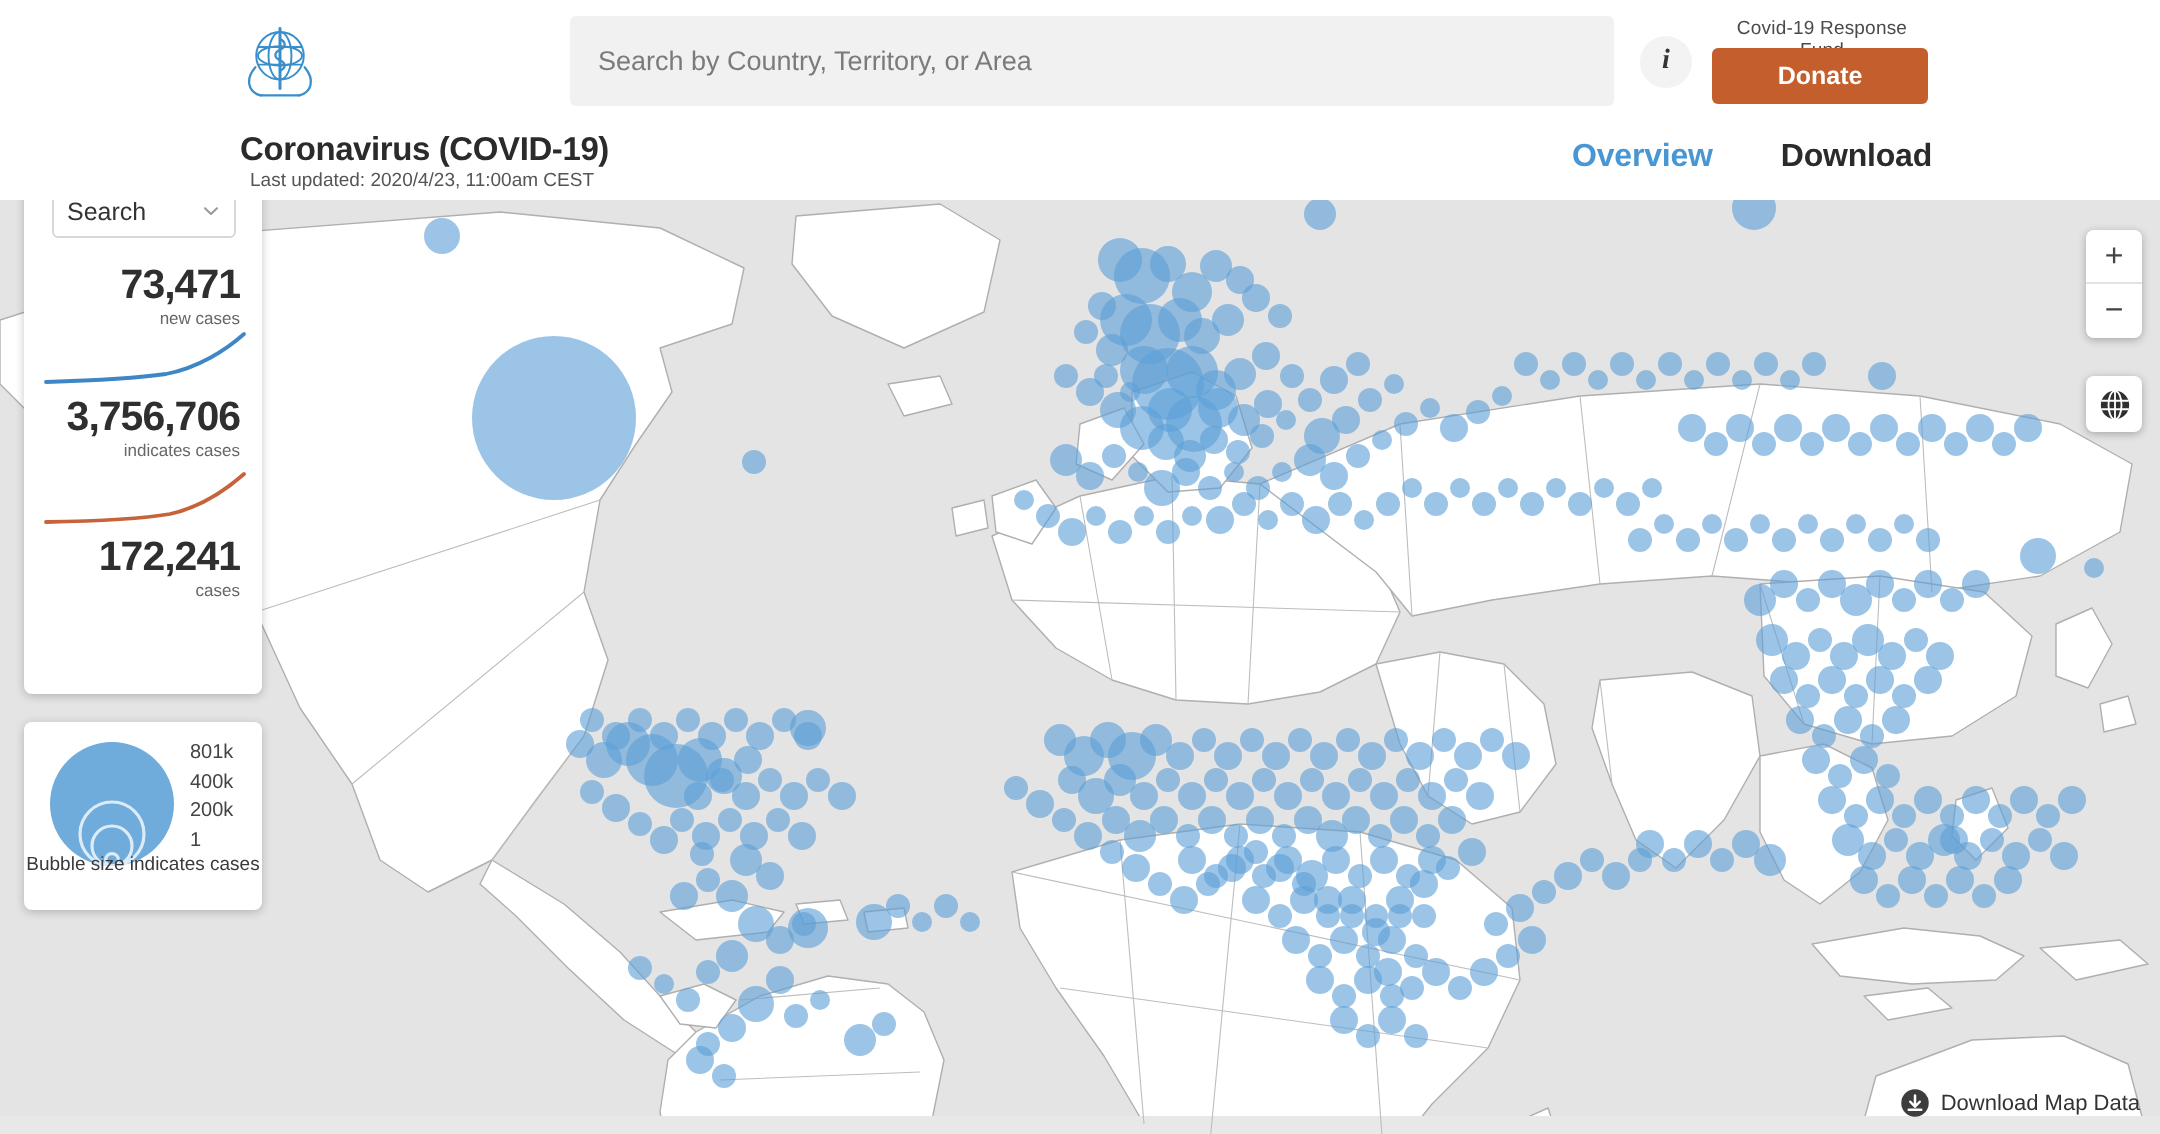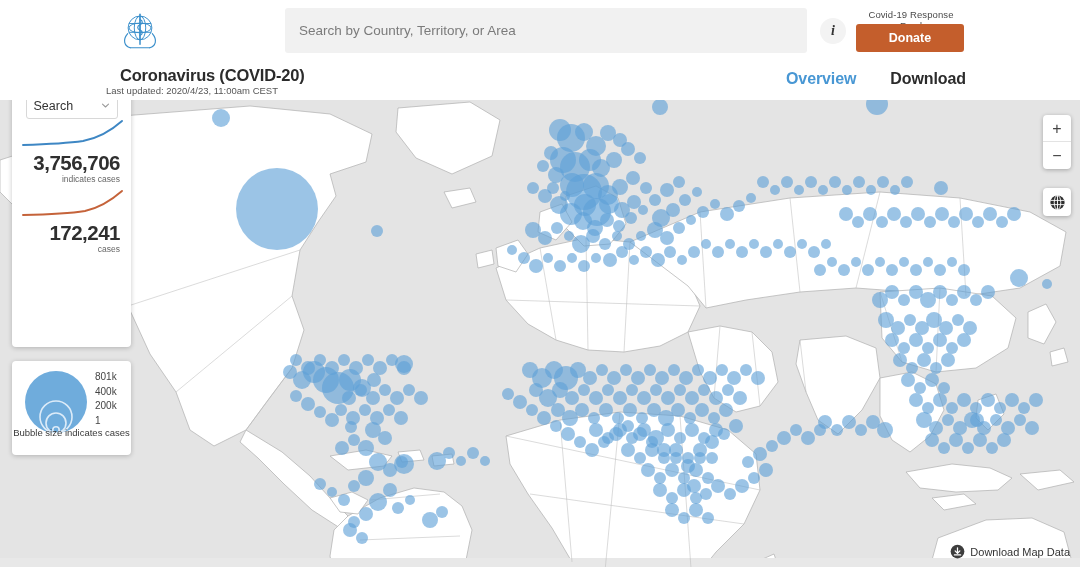--- a/index.html
+++ b/index.html
@@ -63,21 +63,21 @@
     font-size: 12.5px; font-weight: bold; cursor: pointer;
     font-family: "Liberation Sans", sans-serif;
   }
 
   .page-title {
     position: absolute; left: 120px; top: 66px;
     font-size: 16.5px; font-weight: bold; color: #2b2b2b;
     letter-spacing: -0.2px;
   }
   .last-updated {
-    position: absolute; left: 106px; top: 85px;
+    position: absolute; left: 125px; top: 85px;
     font-size: 9.5px; color: #555;
   }
 
   .nav-tabs {
     position: absolute; right: 114px; top: 70px;
     display: flex; gap: 34px; align-items: center;
   }
   .nav-tab {
     font-size: 16px; font-weight: bold; cursor: pointer;
     color: #2b2b2b; letter-spacing: -0.1px;
@@ -195,21 +195,21 @@
       </svg>
     </div>
 
     <input class="search-box" type="text" placeholder="Search by Country, Territory, or Area" style="">
 
     <button class="info-btn">i</button>
 
     <div class="fund-label">Covid-19 Response Fund</div>
     <button class="donate-btn">Donate</button>
 
-    <div class="page-title">Coronavirus (COVID-20)</div>
+    <div class="page-title">Coronavirus (COVID-19)</div>
     <div class="last-updated">Last updated: 2020/4/23, 11:00am CEST</div>
 
     <div class="nav-tabs">
       <div class="nav-tab active">Overview</div>
       <div class="nav-tab">Download</div>
     </div>
   </div>
 
   <div class="map">
 
@@ -725,20 +725,24 @@
 
   <div class="stats-panel">
 
     <div class="metric-select">
       <span>Search</span>
       <svg class="chev" viewBox="0 0 12 12">
         <path d="M2 4.2 L6 8 L10 4.2" stroke="#9a9a9a" stroke-width="1.4" fill="none" stroke-linecap="round" stroke-linejoin="round"></path>
       </svg>
     </div>
 
+    <div class="stat-block" style="margin-top:12px">
+      <div class="stat-num">73,471</div>
+      <div class="stat-lbl">new cases</div>
+    </div>
 
     <svg class="spark" viewBox="0 0 103 30">
       <path d="M2 26 C22 25.4 44 24.6 62 22 C78 19 92 10 101 2" stroke="#3E87C4" stroke-width="1.9" fill="none" stroke-linecap="round"></path>
     </svg>
 
     <div class="stat-block" style="margin-top:2px">
       <div class="stat-num">3,756,706</div>
       <div class="stat-lbl">indicates cases</div>
     </div>
 

